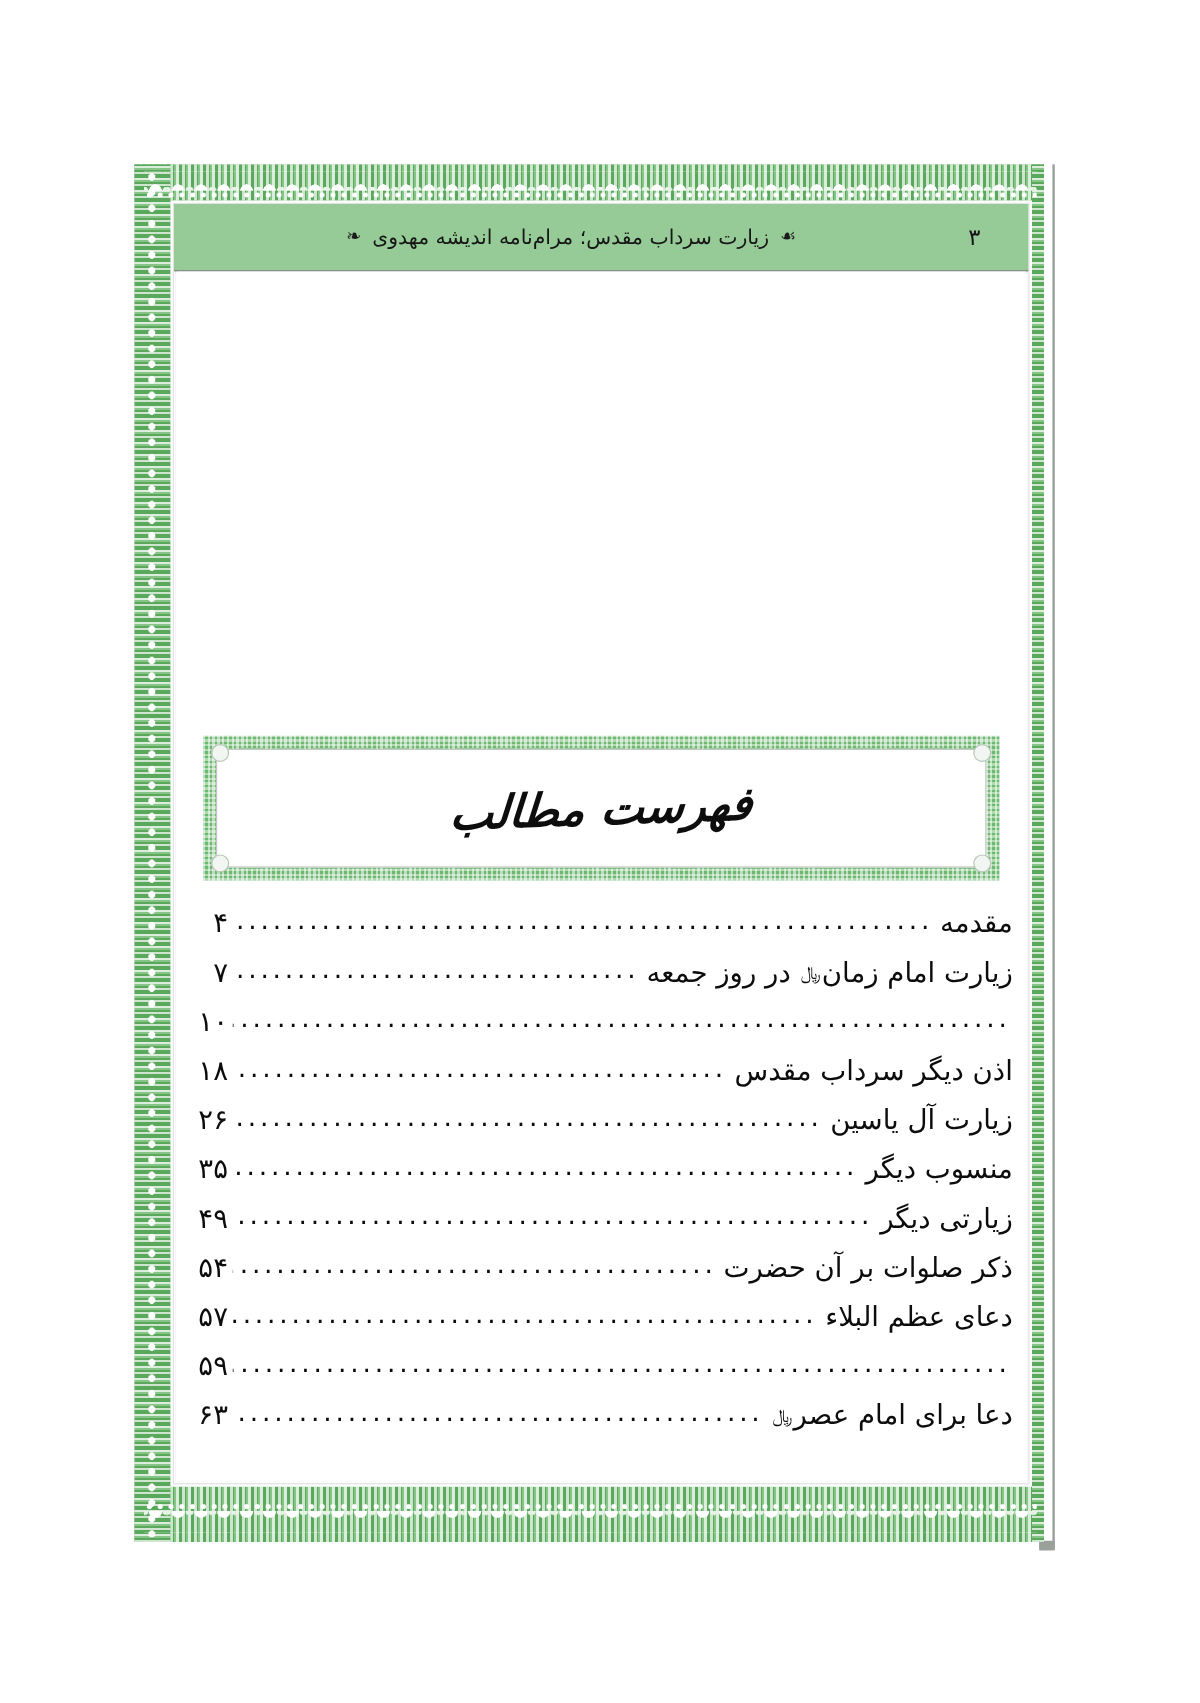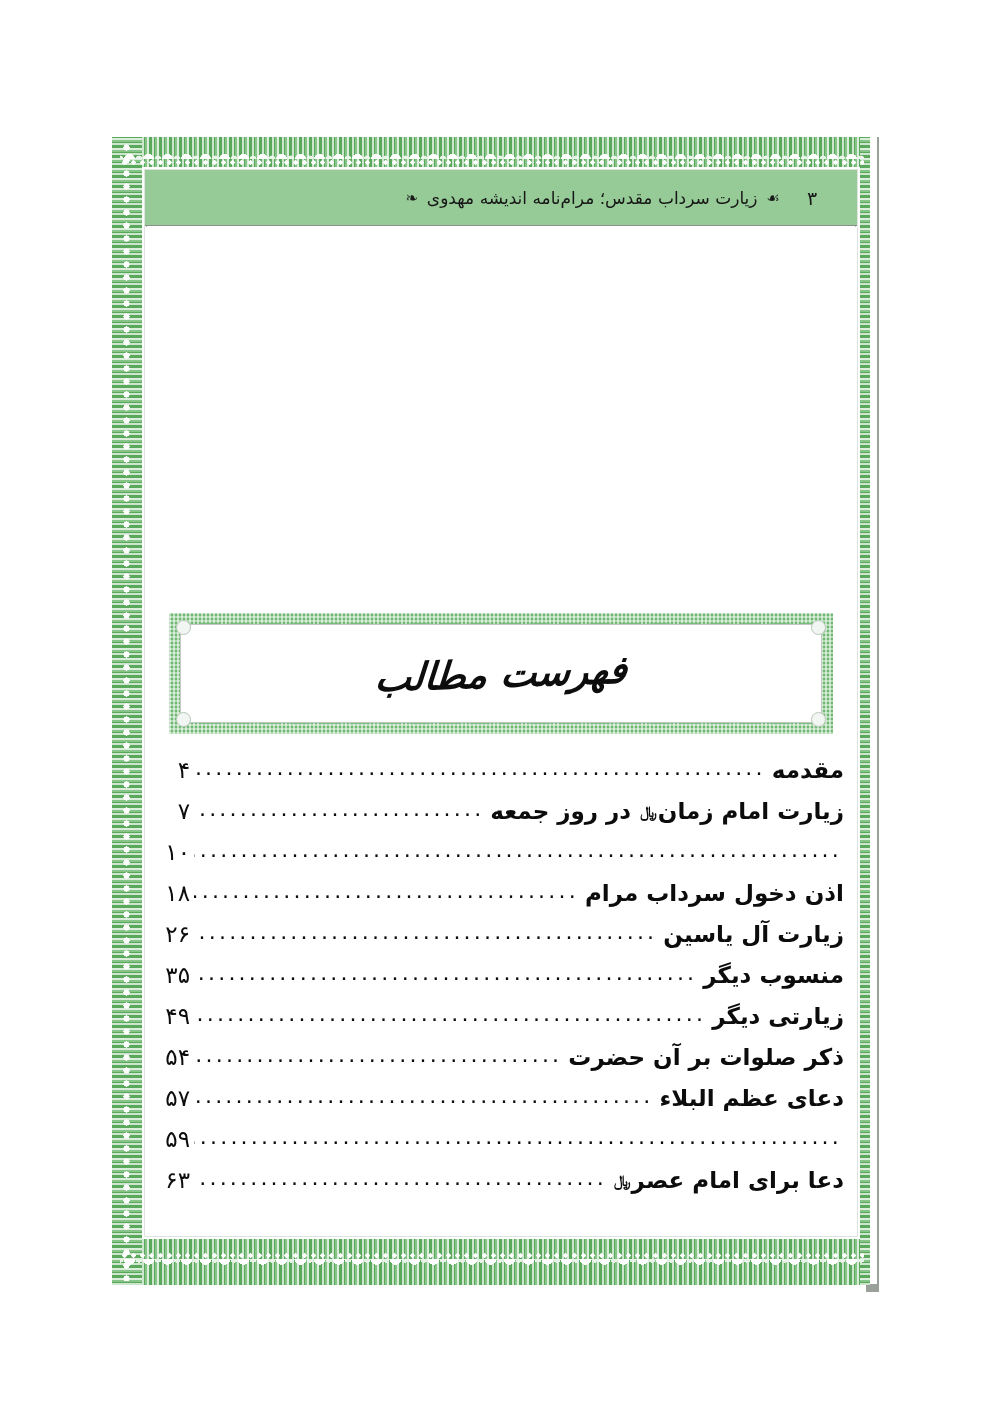--- a/index.html
+++ b/index.html
@@ -144,20 +144,21 @@
     height: 56px;
     background: #96cb97;
     display: flex;
     align-items: center;
     box-sizing: border-box;
     padding: 0 22px 0 18px;
     border-bottom: 1px solid #8a8f8a;
   }
   #header-title {
     flex: 1;
+    text-align: center;
     font-size: 17px;
     color: #161616;
     letter-spacing: .2px;
     white-space: nowrap;
   }
   .hdr-orn {
     font-size: 15px;
     color: #1b1b1b;
     padding: 0 9px;
     position: relative;
@@ -267,21 +268,20 @@
     align-items: baseline;
     direction: rtl;
     height: 41px;
     font-size: 23px;
     color: #0c0c0c;
     white-space: nowrap;
   }
   .toc-label {
     flex: 0 0 auto;
     padding-left: 4px;
-    font-weight: bold;
   }
   .toc-dots {
     flex: 1 1 auto;
     overflow: hidden;
     margin: 0 2px;
     position: relative;
     top: -3px;
     letter-spacing: 3.2px;
     font-size: 22px;
     color: #0c0c0c;
@@ -354,21 +354,21 @@
         <div class="toc-row">
           <span class="toc-label">زیارت امام زمان<span class="honorific">﷼</span><span> در روز جمعه</span></span>
           <span class="toc-dots">....................................................................................................................................................................................</span>
           <span class="toc-page">۷</span>
         </div>
         <div class="toc-row">
           <span class="toc-dots">....................................................................................................................................................................................</span>
           <span class="toc-page">۱۰</span>
         </div>
         <div class="toc-row">
-          <span class="toc-label">اذن دخول سرداب مرام</span>
+          <span class="toc-label">اذن دیگر سرداب مقدس</span>
           <span class="toc-dots">....................................................................................................................................................................................</span>
           <span class="toc-page">۱۸</span>
         </div>
         <div class="toc-row">
           <span class="toc-label">زیارت آل یاسین</span>
           <span class="toc-dots">....................................................................................................................................................................................</span>
           <span class="toc-page">۲۶</span>
         </div>
         <div class="toc-row">
           <span class="toc-label">منسوب دیگر</span>

